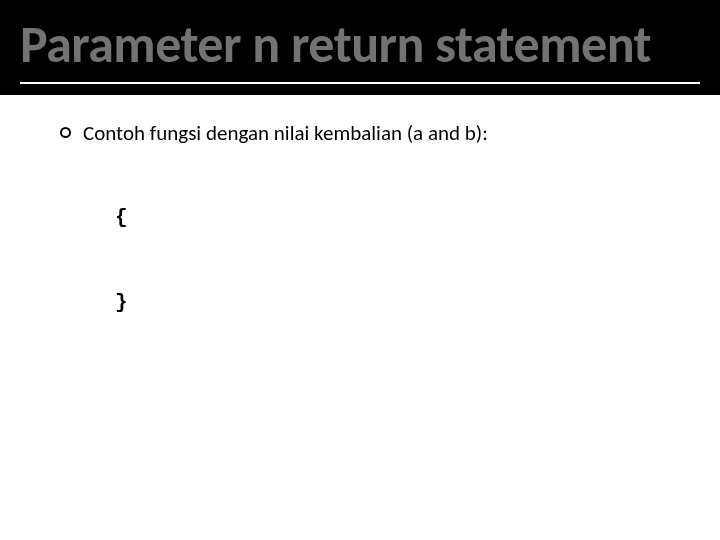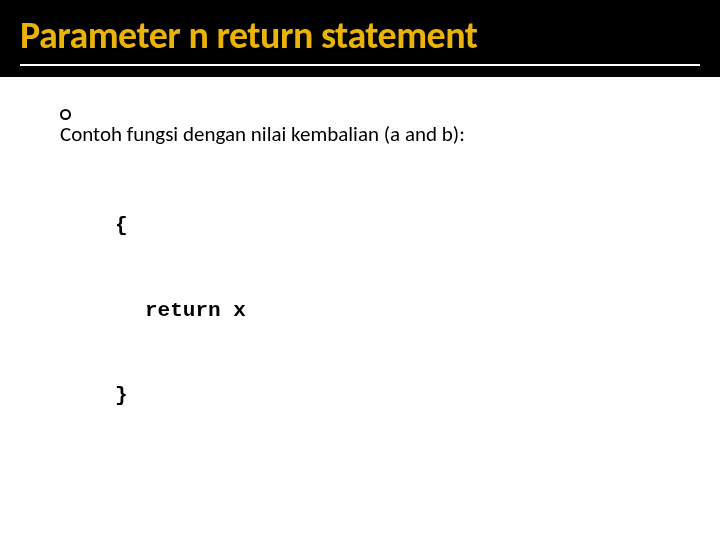--- a/index.html
+++ b/index.html
@@ -9,41 +9,40 @@
     background: #ffffff;
     font-family: Calibri, "Segoe UI", sans-serif;
     overflow: hidden;
   }
   .header {
     background: #000000;
     padding: 12px 20px 8px 20px;
     border-bottom: 3px solid #000;
   }
   .title {
-    color: #eab308;
-    font-size: 38px;
+    color: #737373;
+    font-size: 52px;
     font-weight: 700;
     letter-spacing: -0.5px;
   }
   .header-underline {
     height: 2px;
     background: #ffffff;
     margin-top: 6px;
   }
   .content {
     padding: 24px 40px 0 60px;
     color: #000;
     font-size: 21px;
     line-height: 1.35;
   }
   .bullet-row {
     display: flex;
     align-items: flex-start;
-    margin-bottom: 7px;
-    flex-direction: column;
+    margin-bottom: 0;
   }
   .bullet {
     width: 11px;
     height: 11px;
     border: 2px solid #000;
     border-radius: 50%;
     background: transparent;
     margin-right: 12px;
     margin-top: 8px;
     flex-shrink: 0;
@@ -73,17 +72,16 @@
 
 <div class="content">
 
   <div class="bullet-row">
     <span class="bullet"></span>
     <span class="bullet-text">Contoh fungsi dengan nilai kembalian  (a and b):</span>
   </div>
 
   <div class="code-block">
     <div>{</div>
-    <div class="code-indent">return x</div>
     <div>}</div>
   </div>
 
 </div>
 
 </body></html>

